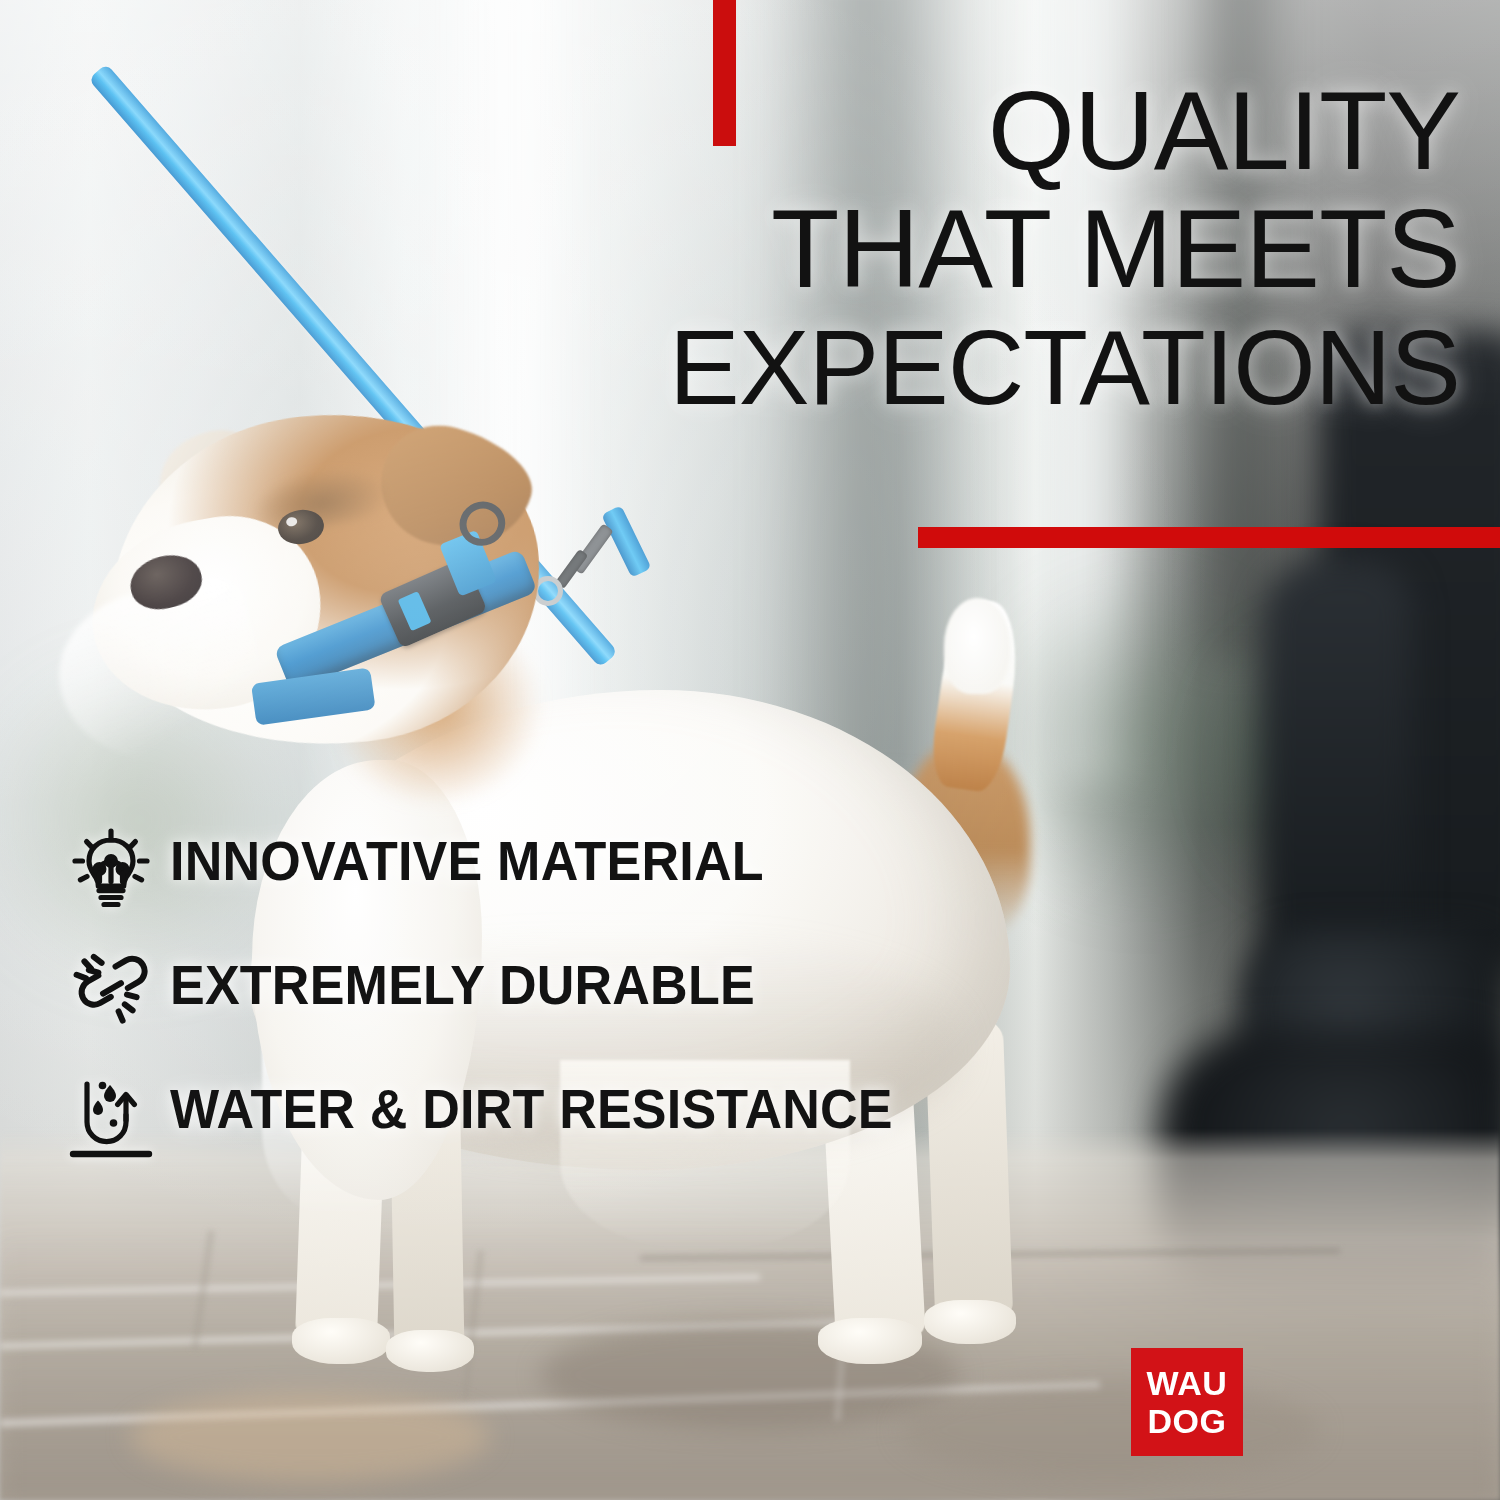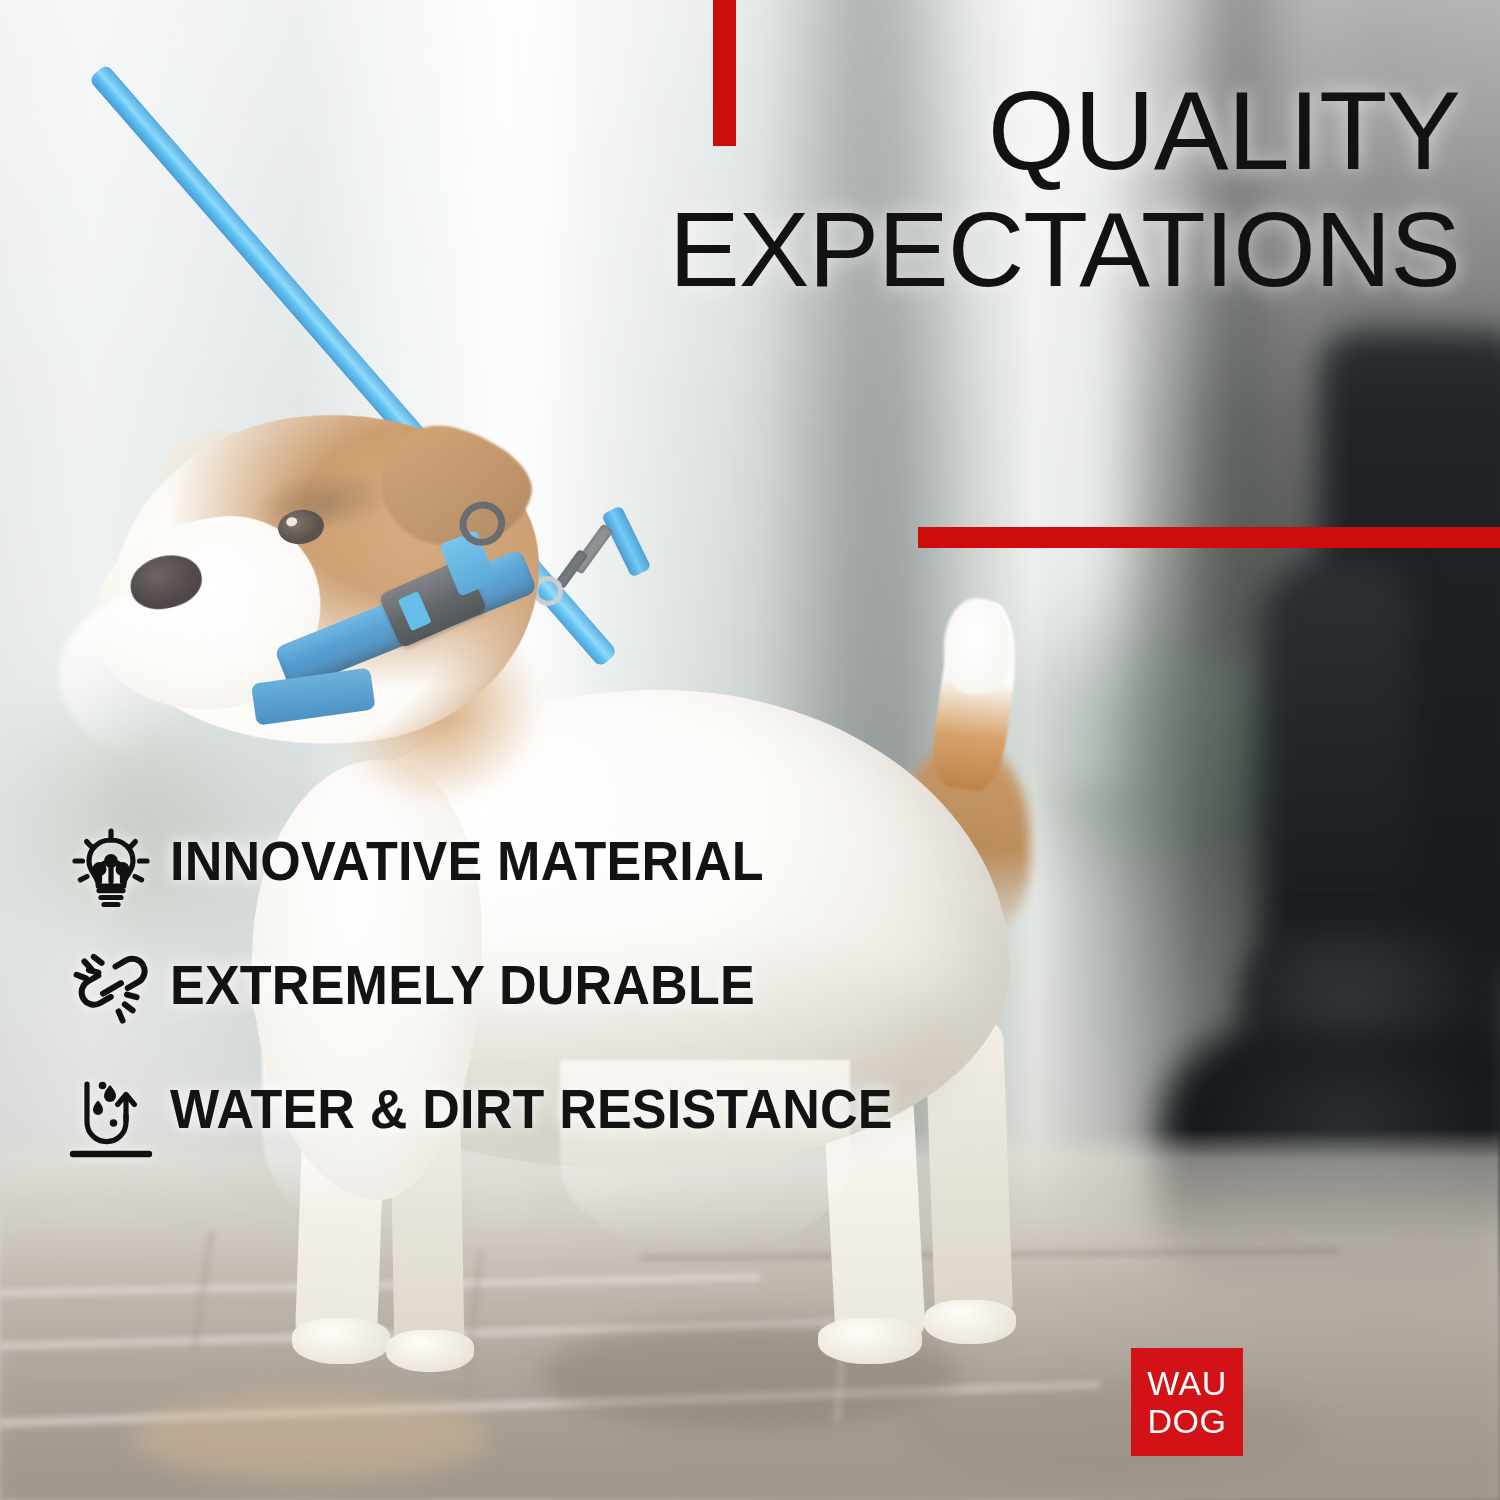--- a/index.html
+++ b/index.html
@@ -374,21 +374,21 @@
   .logo-claim span{
     color:#fff; font-family:"Liberation Sans", sans-serif; font-weight:700;
     font-size:20px; line-height:27px; letter-spacing:.4px;
     transform:scaleX(.92); transform-origin:right center; white-space:nowrap;
   }
   .logo-mark{
     background:#d21217; width:112px; height:108px;
     display:flex; flex-direction:column; align-items:center; justify-content:center;
   }
   .logo-mark span{
-    color:#fff; font-family:"Liberation Sans", sans-serif; font-weight:400;
+    color:#fff; font-family:"Liberation Sans", sans-serif; font-weight:700;
     font-size:34px; line-height:38px; letter-spacing:.5px;text-align:center;
   }
 </style>
 </head>
 <body>
 
 <div id="poster">
 
   <div class="photo">
     <div class="bg-base"></div>
@@ -468,20 +468,21 @@
     </div>
 
     <div class="haze"></div>
   </div>
 
   <div class="red-bar-v"></div>
   <div class="red-bar-h"></div>
 
   <div class="headline">
     <div>QUALITY</div>
+    <div>THAT MEETS</div>
     <div class="hl-3">EXPECTATIONS</div>
   </div>
 
   <div class="features">
 
     <div class="feature">
       <span class="feat-icon">
         <svg width="78" height="86" viewBox="0 0 78 86" fill="none" stroke="#111" stroke-width="5.2" stroke-linecap="round" stroke-linejoin="round">
           <path d="M39 12c-13 0-22 9.4-22 21 0 8 4.6 12.4 7 16.6 1.8 3.2 2.3 5.6 2.3 8.4h25.4c0-2.8.5-5.2 2.3-8.4 2.4-4.2 7-8.6 7-16.6 0-11.6-9-21-22-21z"></path>
           <circle cx="39" cy="33" r="4.4" fill="#111"></circle>

